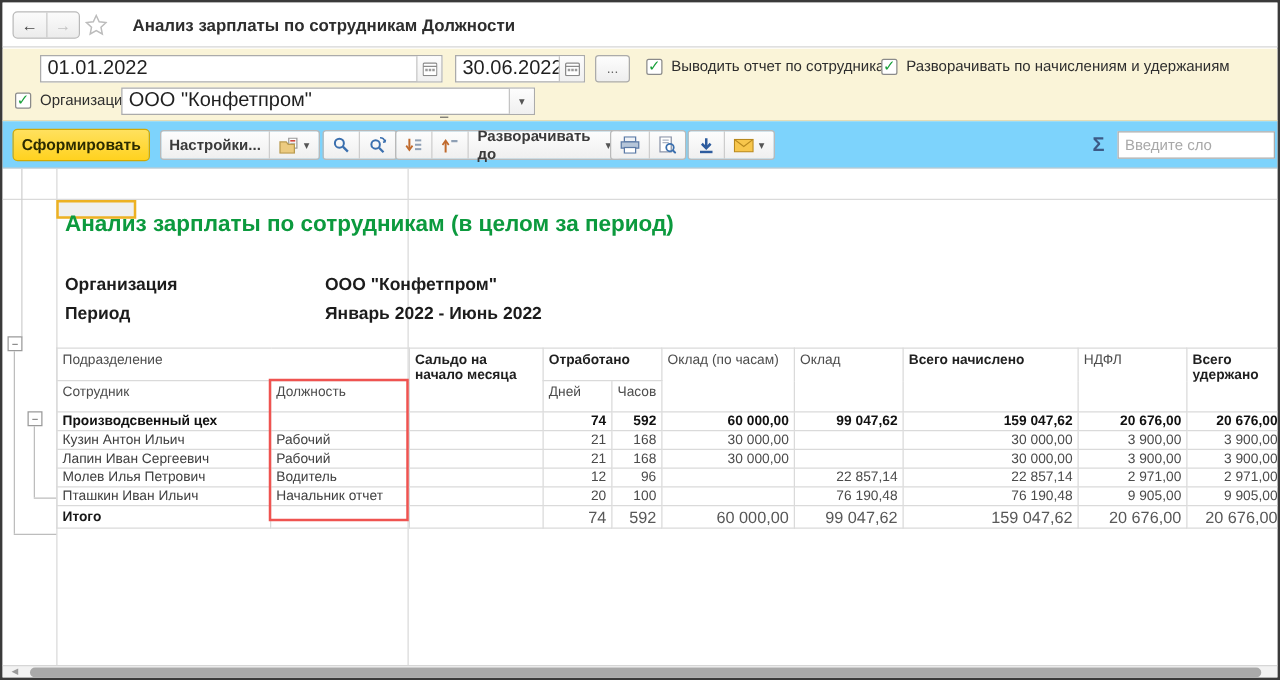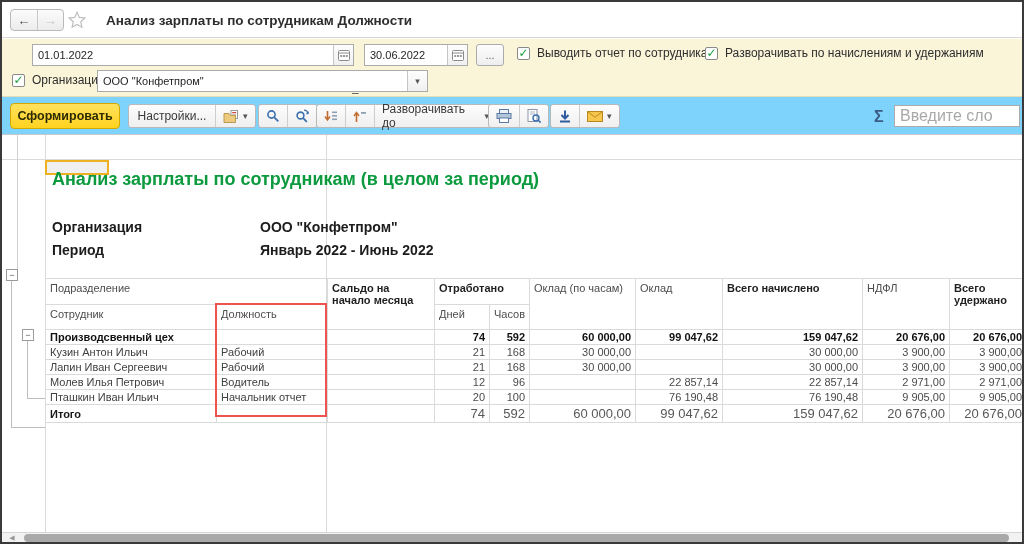--- a/index.html
+++ b/index.html
@@ -12,37 +12,37 @@
   .titlebar { position:absolute; left:0; top:0; width:1020px; height:36px; background:#fff; border-bottom:1px solid #d6d6d6; }
   .nav-group { position:absolute; left:8px; top:7px; width:54px; height:22px; border:1px solid #b9b9b9; border-radius:4px; background:linear-gradient(#fbfbfb,#ececec); display:flex; }
   .nav-btn { flex:1; display:flex; align-items:center; justify-content:center; font-size:13px; cursor:default; }
   .nav-btn.back { color:#4a4a4a; border-right:1px solid #c9c9c9; }
   .nav-btn.fwd { color:#c2c2c2; }
   .star { position:absolute; left:66px; top:9px; }
   .page-title { position:absolute; left:104px; top:0; height:36px; display:flex; align-items:center; font-size:13.5px; font-weight:bold; color:#2e2e2e; }
   
   .filters { position:absolute; left:0; top:37px; width:1020px; height:58px; background:#faf4d8; border-bottom:1px solid #e4dcb6; }
   .field { position:absolute; height:22px; background:#fff; border:1px solid #ababab; display:flex; align-items:center; }
-  .field .val { flex:1; padding:0 5px; font-size:11px; color:#1f1f1f; white-space:nowrap; overflow:hidden; }
+  .field .val { flex:1; padding:0 5px; font-size:16px; color:#1f1f1f; white-space:nowrap; overflow:hidden; }
   .field .seg { width:20px; height:100%; border-left:1px solid #c4c4c4; display:flex; align-items:center; justify-content:center; background:linear-gradient(#fdfdfd,#f0f0f0); }
   .dash { position:absolute; top:47px; left:350px; font-size:12px; color:#555; }
   .mini-btn { position:absolute; height:22px; border:1px solid #ababab; border-radius:3px; background:linear-gradient(#fdfdfd,#eee); font-size:11px; color:#666; display:flex; align-items:center; justify-content:center; }
   .checkbox { width:13px; height:13px; border:1px solid #8a8a8a; border-radius:2px; background:#fff; display:inline-flex; align-items:center; justify-content:center; }
   .checkbox .tick { color:#18a03a; font-size:12px; font-weight:bold; line-height:10px; }
   .cb-row { position:absolute; display:flex; align-items:center; gap:7px; font-size:12px; color:#2e2e2e; }
   
   .toolbar { position:absolute; left:0; top:95px; width:1020px; height:38px; background:#7dd3fc; border-bottom:1px solid #c9c9c9; }
   .btn-generate { position:absolute; left:8px; top:6px; width:110px; height:26px; border:1px solid #d3a900; border-radius:4px;
     background:linear-gradient(#ffe15e,#ffd21f); font-size:12.5px; font-weight:bold; color:#2c2c00; display:flex; align-items:center; justify-content:center; }
-  .tb-group { position:absolute; top:7px; height:24px; border:1px solid #b9b9b9; border-radius:3px; background:linear-gradient(#fdfdfd,#efefef); display:flex; align-items:stretch; }
+  .tb-group { position:absolute; top:7px; height:24px; border:1px solid #b9b9b9; border-radius:3px; background:linear-gradient(#fdfdfd,#efefef); display:flex; align-items:stretch;font-weight:bold; }
   .tb-seg { display:flex; align-items:center; justify-content:center; padding:0 7px; font-size:12px; color:#3a3a3a; }
   .tb-seg + .tb-seg { border-left:1px solid #cdcdcd; }
   .caret { font-size:9px; color:#555; margin-left:4px; }
   .sigma { position:absolute; left:872px; top:11px; font-size:16px; font-weight:bold; color:#3c5a86; }
-  .search-input { position:absolute; left:892px; top:8px; width:126px; height:22px; border:1px solid #ababab; font-size:16px; padding:0 5px; color:#1f1f1f; font-family:"Liberation Sans",sans-serif; }
+  .search-input { position:absolute; left:892px; top:8px; width:126px; height:22px; border:1px solid #ababab; font-size:12px; padding:0 5px; color:#1f1f1f; font-family:"Liberation Sans",sans-serif; }
   .search-input::placeholder { color:#a8a8a8; }
   
   .sheet { position:absolute; left:0; top:133px; width:1020px; height:397px; background:#fff; overflow:hidden; }
   .vline { position:absolute; width:1px; background:#dadada; }
   .hline { position:absolute; height:1px; background:#dadada; }
   .sel-cell { position:absolute; left:43px; top:25px; width:64px; height:15px; background:#efefef; border:2px solid #edb122; }
   .report-title { position:absolute; left:50px; top:34px; font-size:18px; font-weight:bold; color:#0c9a3e; z-index:3; white-space:nowrap; }
   .meta-label { position:absolute; left:50px; font-size:14px; font-weight:bold; color:#1c1c1c; }
   .meta-value { position:absolute; left:258px; font-size:14px; font-weight:bold; color:#1c1c1c; }
   

